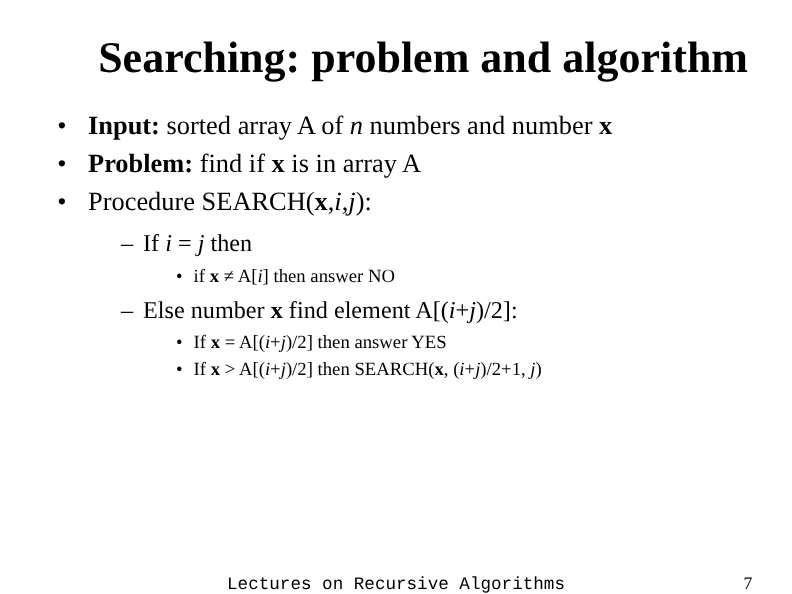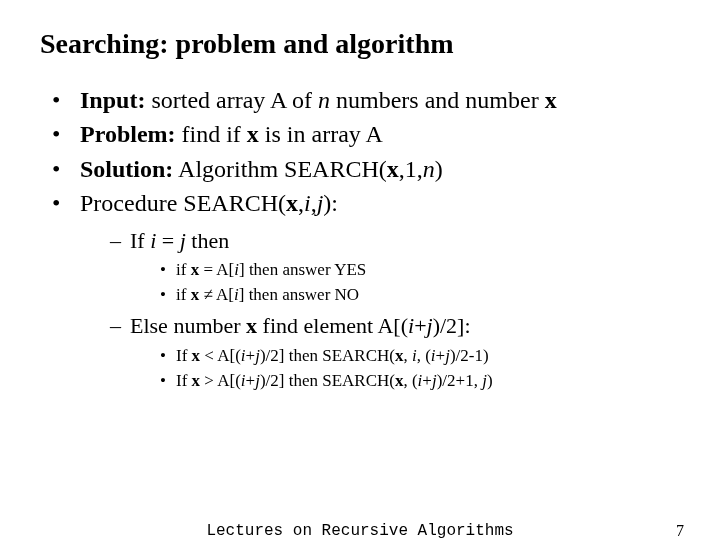--- a/index.html
+++ b/index.html
@@ -6,22 +6,22 @@
   body {
     width: 720px;
     height: 540px;
     background: #fff;
     font-family: "Times New Roman", Times, serif;
     color: #000;
     position: relative;
     padding: 28px 40px 0 40px;
   }
   .title {
-    font-size: 28px;
-    text-align: left;
+    font-size: 40px;
+    text-align: right;
     margin-bottom: 24px;
   }
   ul.level1 {
     list-style: none;
     padding-left: 12px;
   }
   ul.level1 > li {
     font-size: 24px;
     line-height: 1.35;
     margin-bottom: 2px;
@@ -98,42 +98,36 @@
 <h1 class="title">Searching: problem and algorithm</h1>
 
 <ul class="level1">
   <li>
     <span class="b">Input:</span><span> sorted array A of </span><span class="i">n</span><span> numbers and number </span><span class="b">x</span>
   </li>
   <li>
     <span class="b">Problem:</span><span> find if </span><span class="b">x</span><span> is in array A</span>
   </li>
   <li>
-    <span class="b">Solution:</span><span> Algorithm SEARCH(</span><span class="b">x</span><span>,</span><span>1</span><span>,</span><span class="i">n</span><span>)</span>
-  </li>
-  <li>
     <span>Procedure SEARCH(</span><span class="b">x</span><span>,</span><span class="i">i</span><span>,</span><span class="i">j</span><span>):</span>
 
     <ul class="level2">
       <li>
         <span>If  </span><span class="i">i</span><span> = </span><span class="i">j</span><span> then</span>
         <ul class="level3">
-          <li>
-            <span>if  </span><span class="b">x</span><span> = A[</span><span class="i">i</span><span>] then answer YES</span>
-          </li>
           <li>
             <span>if  </span><span class="b">x</span><span> ≠ A[</span><span class="i">i</span><span>] then answer NO</span>
           </li>
         </ul>
       </li>
       <li>
         <span>Else number </span><span class="b">x</span><span> find element A[(</span><span class="i">i</span><span>+</span><span class="i">j</span><span>)/2]:</span>
         <ul class="level3">
           <li>
-            <span>If </span><span class="b">x</span><span> &lt; A[(</span><span class="i">i</span><span>+</span><span class="i">j</span><span>)/2] then SEARCH(</span><span class="b">x</span><span>, </span><span class="i">i</span><span>, (</span><span class="i">i</span><span>+</span><span class="i">j</span><span>)/2-1)</span>
+            <span>If </span><span class="b">x</span><span> = A[(</span><span class="i">i</span><span>+</span><span class="i">j</span><span>)/2] then answer YES</span>
           </li>
           <li>
             <span>If </span><span class="b">x</span><span> &gt; A[(</span><span class="i">i</span><span>+</span><span class="i">j</span><span>)/2] then SEARCH(</span><span class="b">x</span><span>, (</span><span class="i">i</span><span>+</span><span class="i">j</span><span>)/2+1, </span><span class="i">j</span><span>)</span>
           </li>
         </ul>
       </li>
     </ul>
   </li>
 </ul>
 

